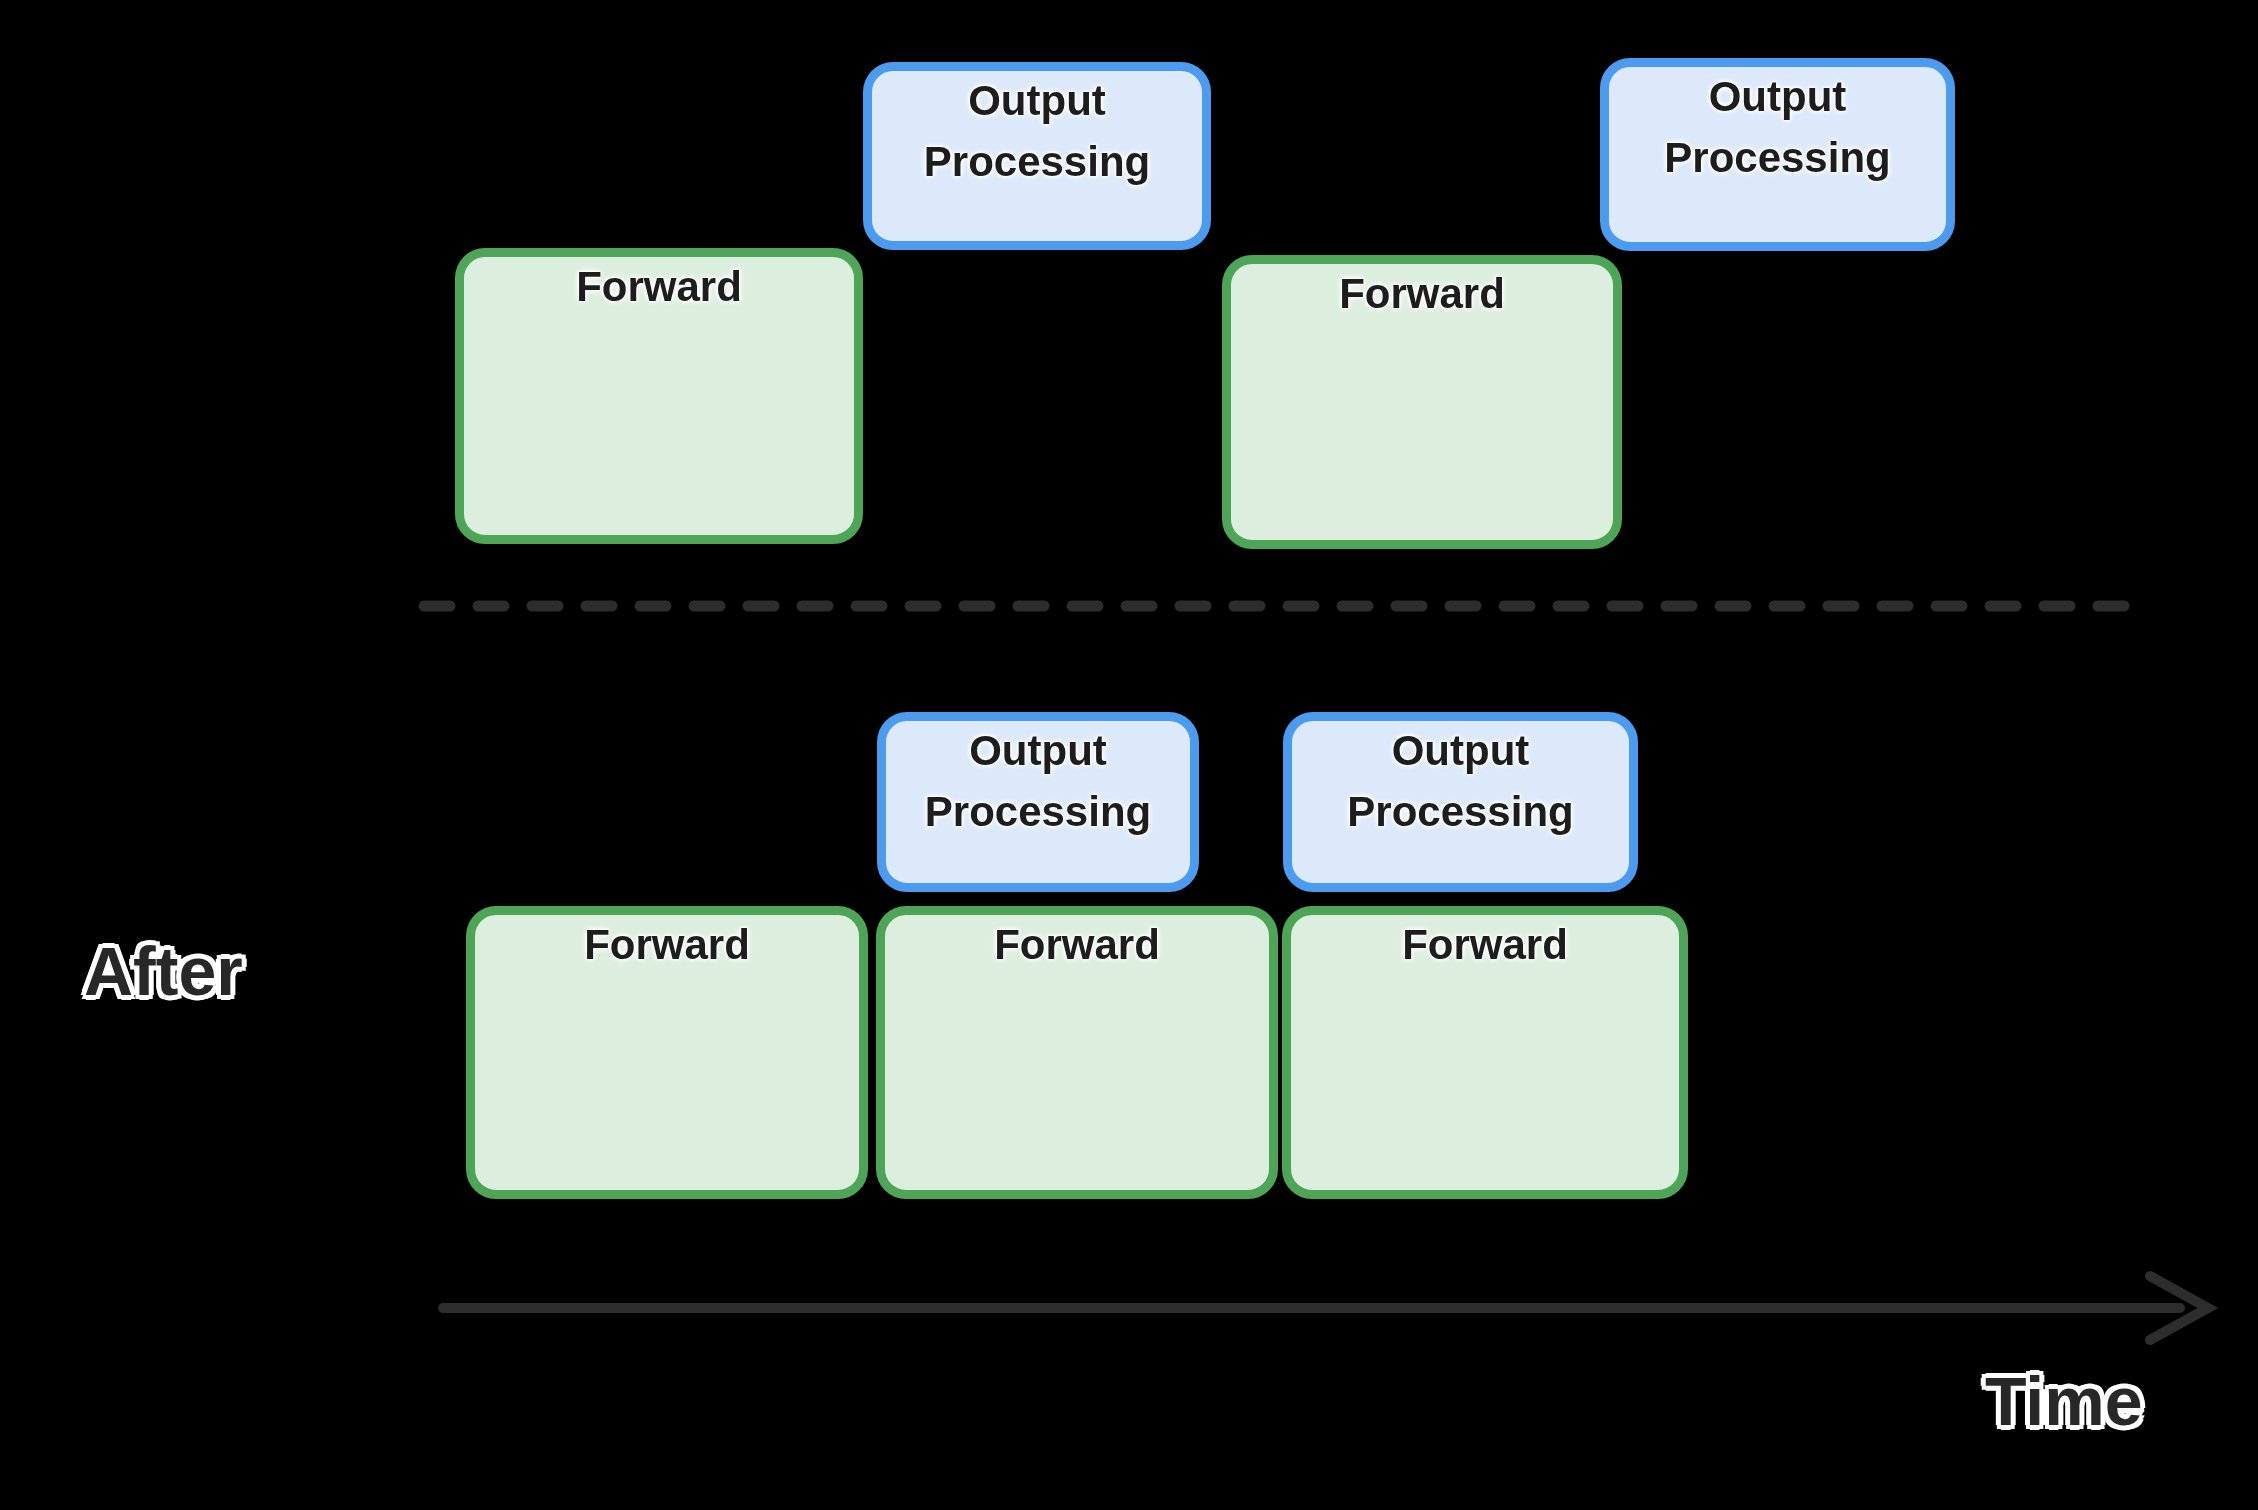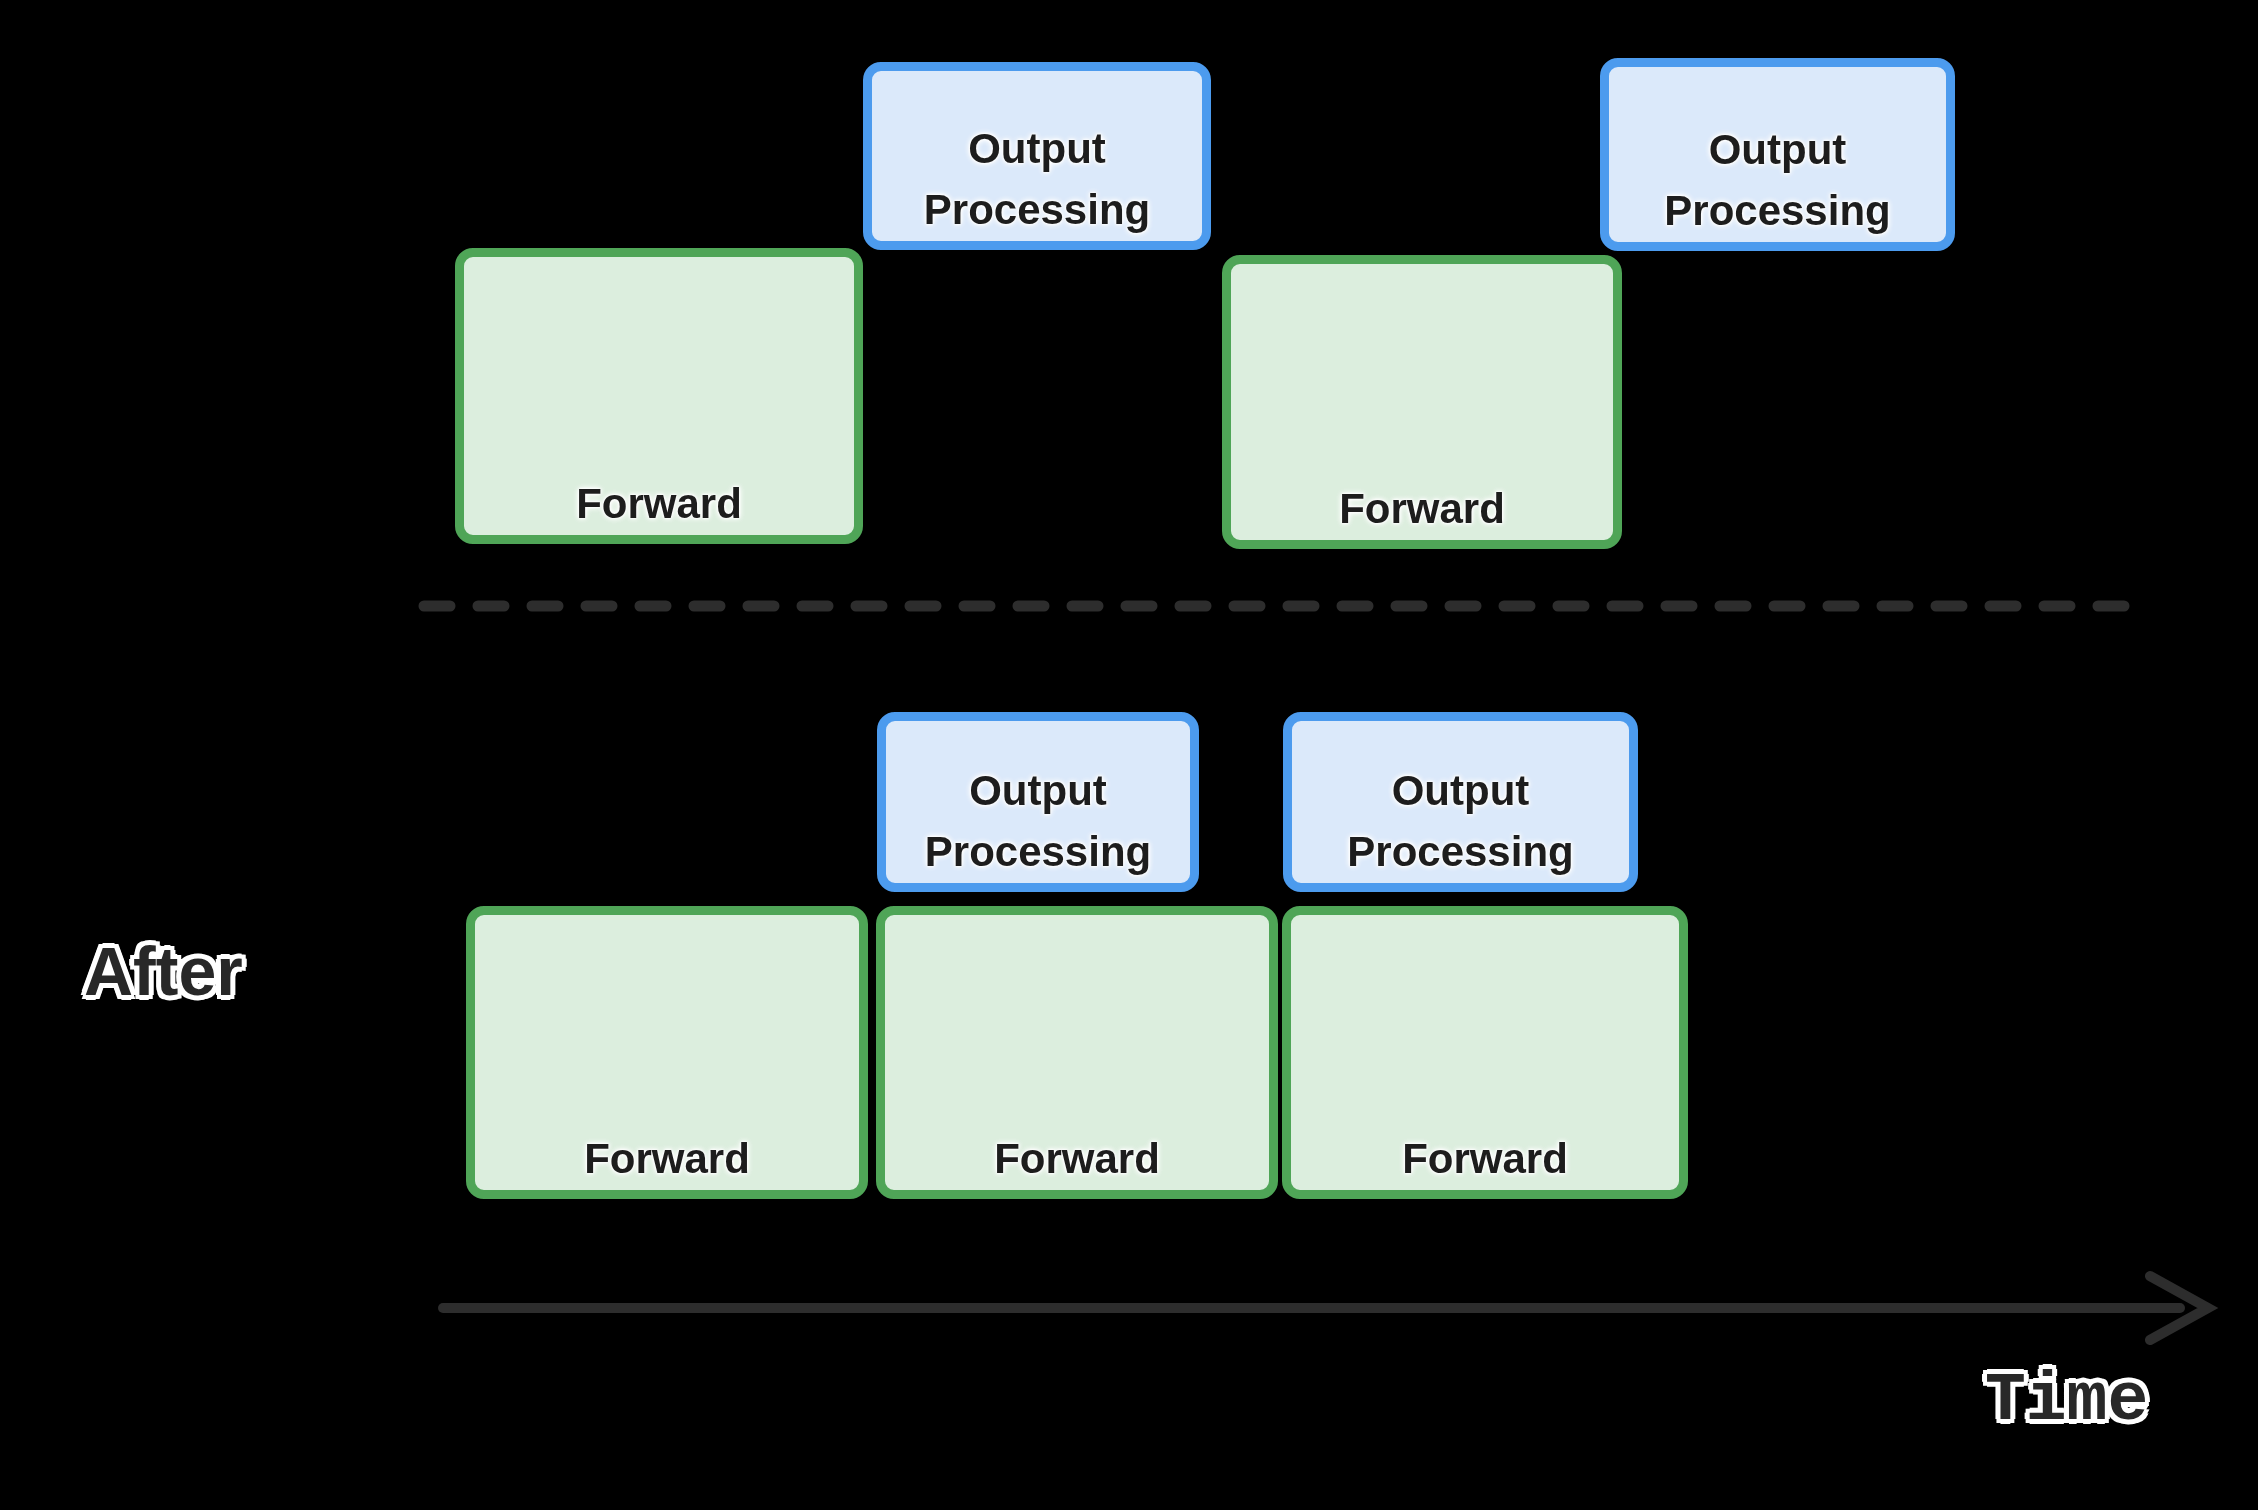--- a/index.html
+++ b/index.html
@@ -22,24 +22,24 @@
     font-family: "Liberation Sans", "DejaVu Sans", sans-serif;
   }
   .stage {
     position: relative;
     width: 2258px; height: 1510px;
     background: var(--background);
   }
   .block {
     position: absolute;
     display: flex;
-    align-items: flex-end;
+    align-items: flex-start;
     justify-content: center;
     text-align: center;
-    border-radius: 18px;
+    border-radius: 30px;
     font-weight: 700;
     font-size: 42px;
     line-height: 1.45;
     color: var(--block-text);
   }
   .block .block-label {
     text-shadow:
       0 0 3px var(--halo), 0 0 3px var(--halo),
       0 0 6px var(--halo), 0 0 6px var(--halo);
     padding: 0 28px;
@@ -126,15 +126,15 @@
   <div class="block green" style="left:1282px; top:906px; width:406px; height:293px;">
     <span class="block-label">Forward</span>
   </div>
 
   <svg class="overlay" viewBox="0 0 2258 1510">
     <line class="divider-line" x1="424" y1="606" x2="2126" y2="606"></line>
     <line class="axis-line" x1="443" y1="1308" x2="2180" y2="1308"></line>
     <polyline class="axis-head" points="2150,1276 2208,1308 2150,1340"></polyline>
   </svg>
 
-  <div class="big-label" style="left:1985px; top:1362px;font-family:Liberation Mono, monospace;">Time</div>
+  <div class="big-label" style="left:1985px; top:1362px;">Time</div>
 
 </div>
 
 </body></html>

